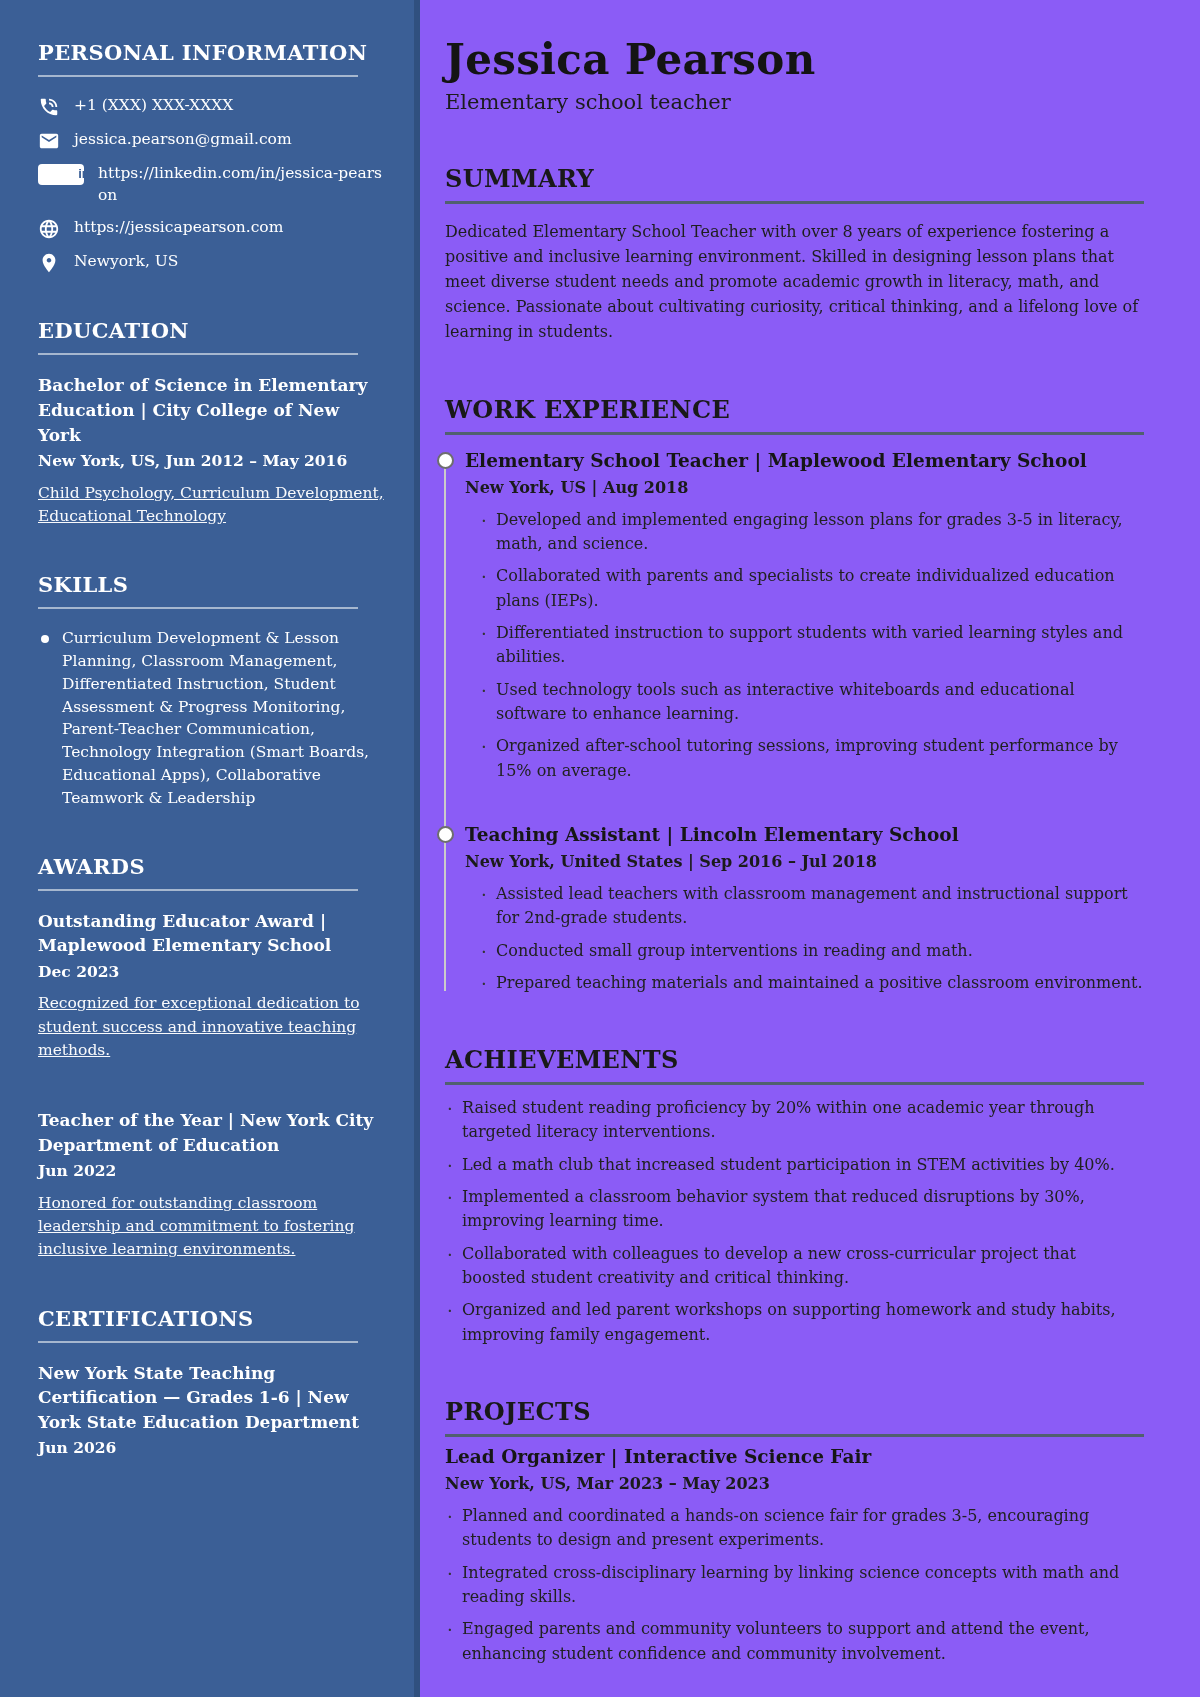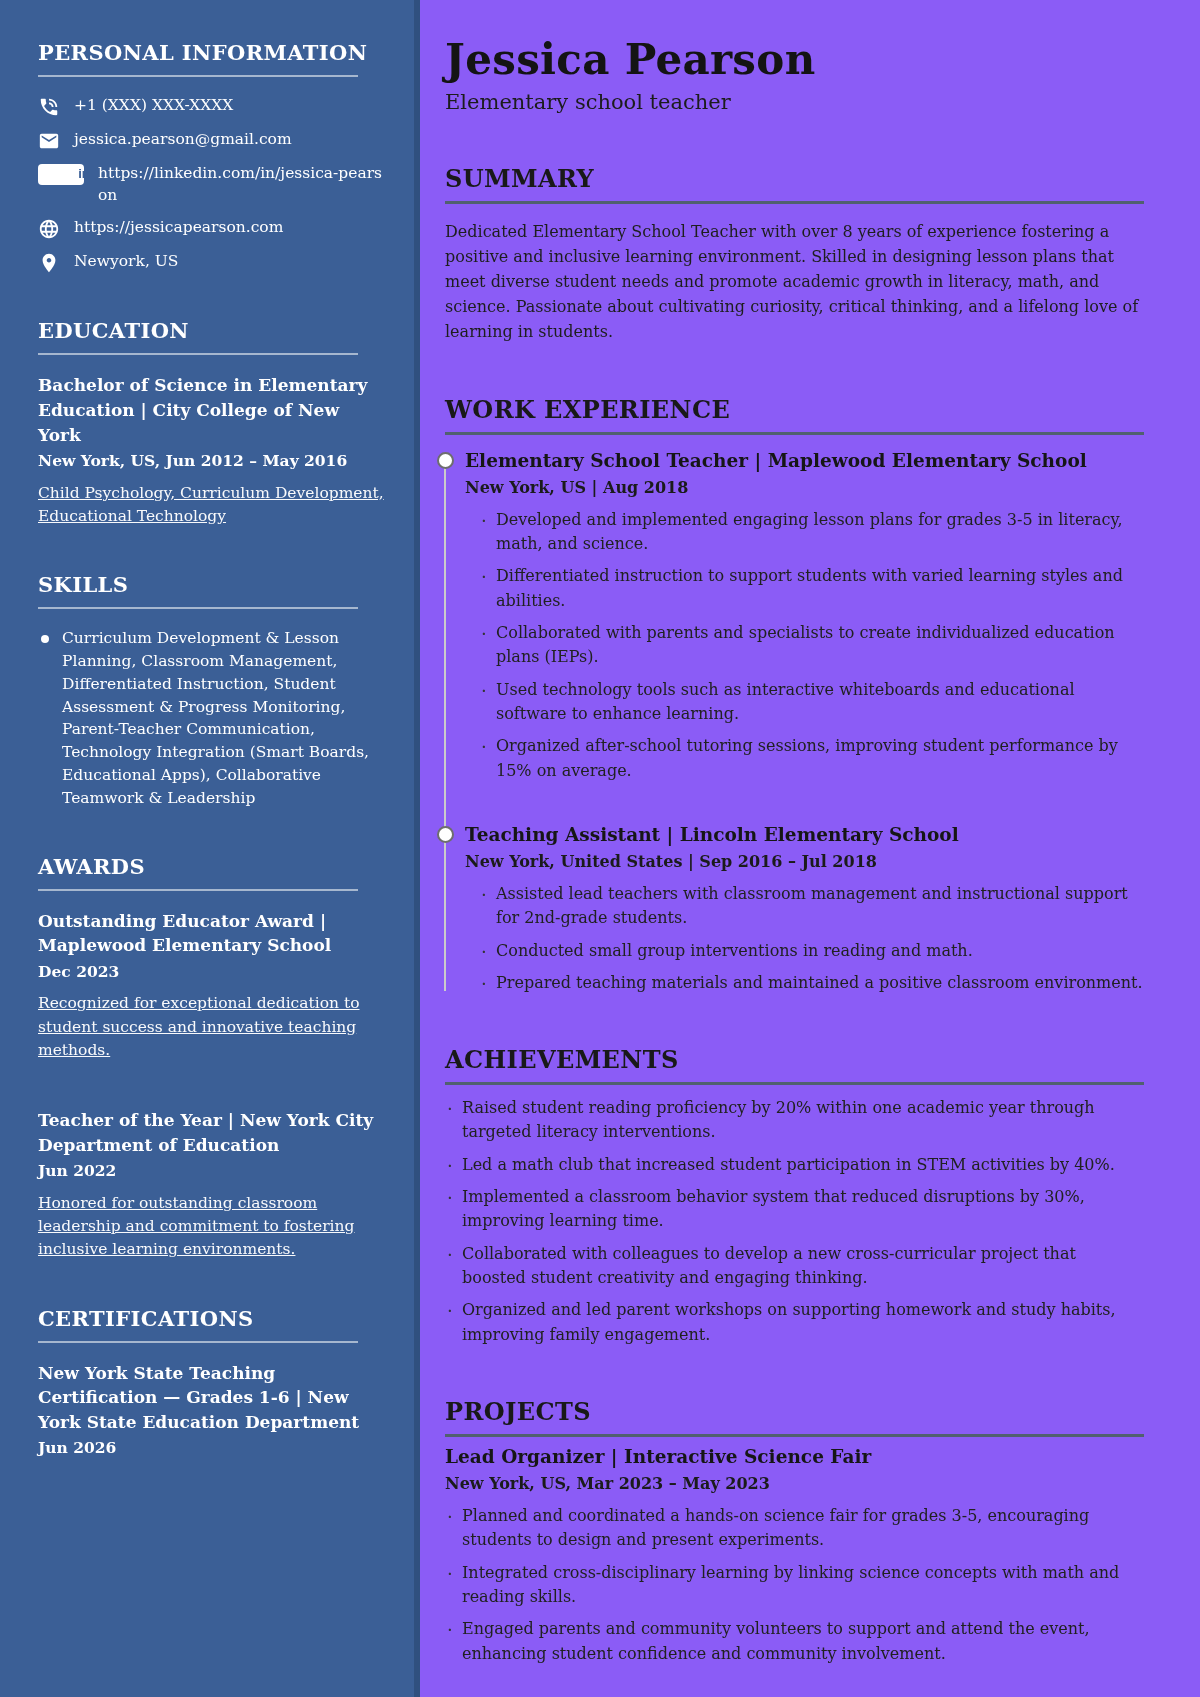--- a/index.html
+++ b/index.html
@@ -234,22 +234,22 @@
       <h2 class="main-heading">WORK EXPERIENCE</h2>
       <div class="main-rule"></div>
 
       <div class="timeline">
 
         <article class="job">
           <h3 class="job-title">Elementary School Teacher | Maplewood Elementary School</h3>
           <div class="job-meta">New York, US | Aug 2018</div>
           <ul class="dot-list">
             <li>Developed and implemented engaging lesson plans for grades 3-5 in literacy, math, and science.</li>
+            <li>Collaborated with parents and specialists to create individualized education plans (IEPs).</li>
             <li>Differentiated instruction to support students with varied learning styles and abilities.</li>
-            <li>Collaborated with parents and specialists to create individualized education plans (IEPs).</li>
             <li>Used technology tools such as interactive whiteboards and educational software to enhance learning.</li>
             <li>Organized after-school tutoring sessions, improving student performance by 15% on average.</li>
           </ul>
         </article>
 
         <article class="job">
           <h3 class="job-title">Teaching Assistant | Lincoln Elementary School</h3>
           <div class="job-meta">New York, United States | Sep 2016 – Jul 2018</div>
           <ul class="dot-list">
             <li>Assisted lead teachers with classroom management and instructional support for 2nd-grade students.</li>
@@ -261,21 +261,21 @@
       </div>
     </section>
 
     <section class="main-section">
       <h2 class="main-heading">ACHIEVEMENTS</h2>
       <div class="main-rule"></div>
       <ul class="dot-list">
         <li>Raised student reading proficiency by 20% within one academic year through targeted literacy interventions.</li>
         <li>Led a math club that increased student participation in STEM activities by 40%.</li>
         <li>Implemented a classroom behavior system that reduced disruptions by 30%, improving learning time.</li>
-        <li>Collaborated with colleagues to develop a new cross-curricular project that boosted student creativity and engaging thinking.</li>
+        <li>Collaborated with colleagues to develop a new cross-curricular project that boosted student creativity and critical thinking.</li>
         <li>Organized and led parent workshops on supporting homework and study habits, improving family engagement.</li>
       </ul>
     </section>
 
     <section class="main-section">
       <h2 class="main-heading">PROJECTS</h2>
       <div class="main-rule"></div>
       <article class="plain-entry">
         <h3 class="entry-title">Lead Organizer | Interactive Science Fair</h3>
         <div class="entry-meta">New York, US, Mar 2023 – May 2023</div>

